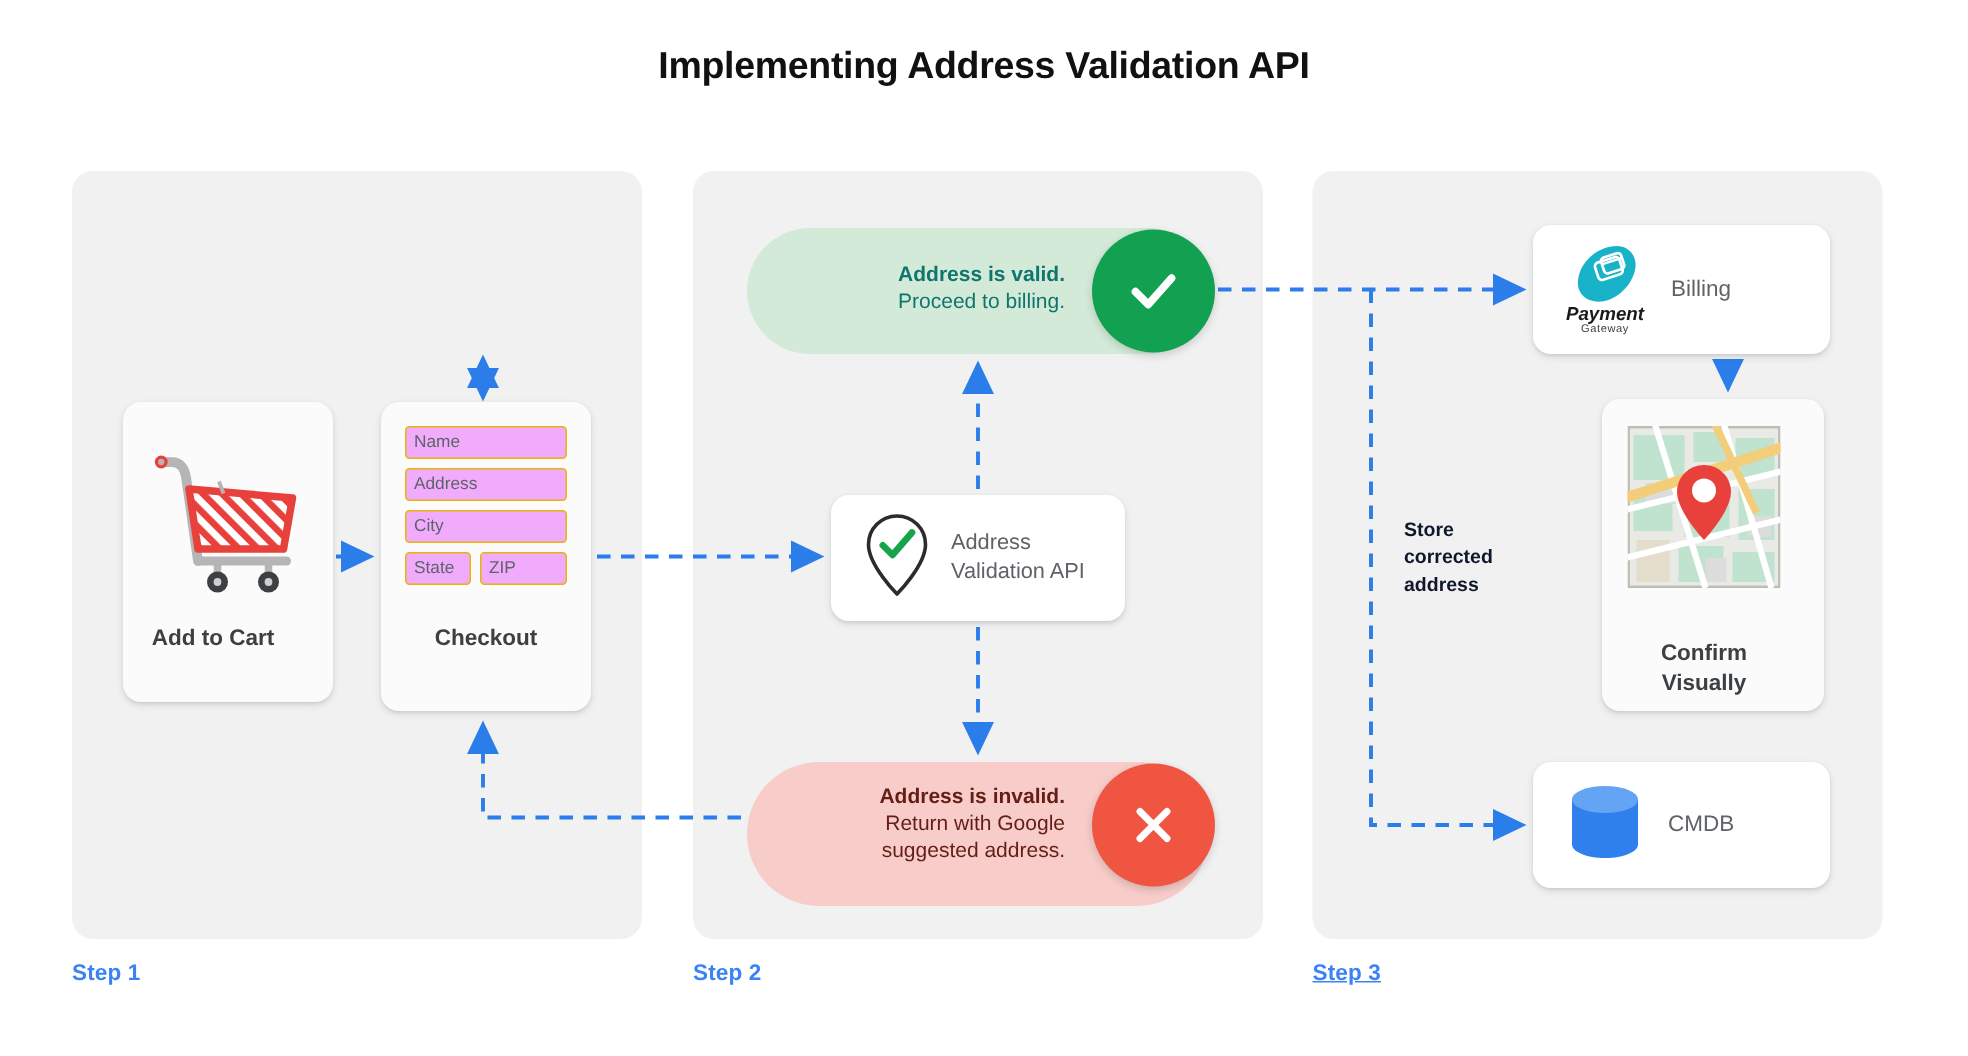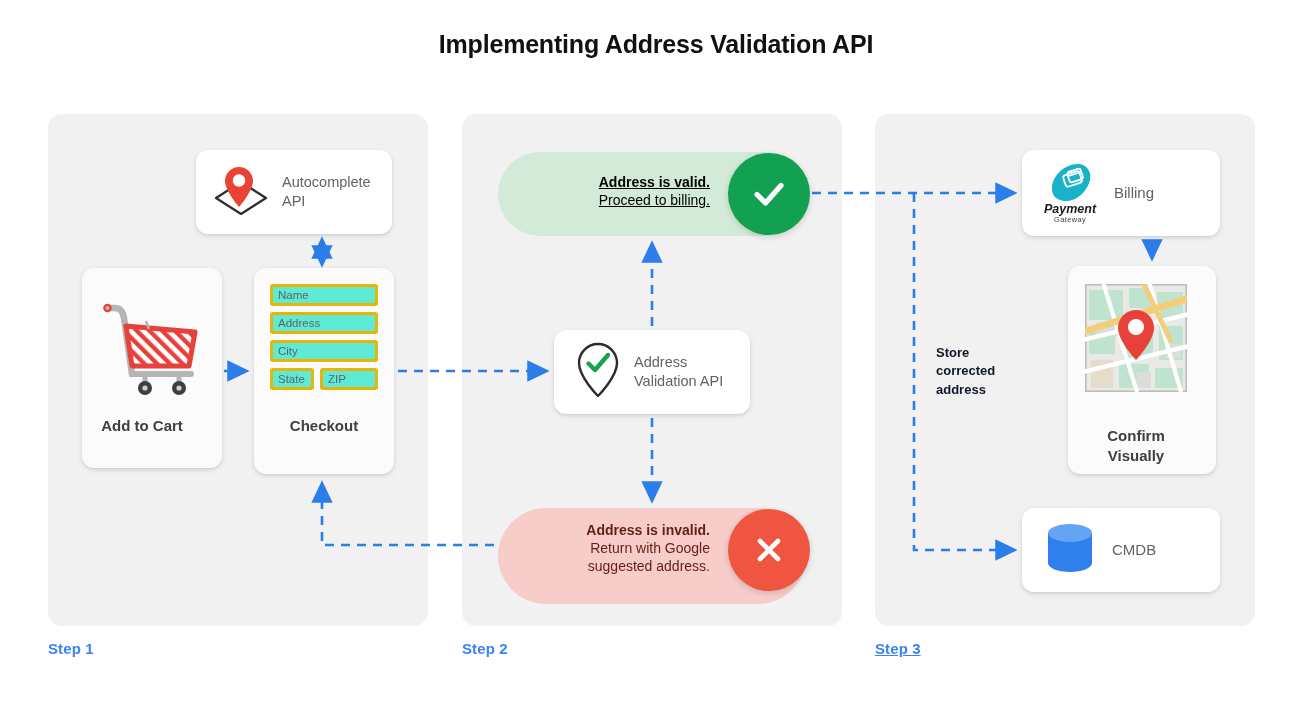--- a/index.html
+++ b/index.html
@@ -72,41 +72,41 @@
     display:flex;align-items:center;justify-content:center;
   }
   #add-to-cart-card .card-title{position:absolute;left:0;top:148px;width:120px;}
 
   
   #checkout-card{
     left:254px;top:268px;width:140px;height:206px;
   }
   .form-fields{position:absolute;left:16px;top:16px;width:108px;}
   .field{
-    height:22px;border:3px solid #eab308;border-radius:3px;background:#5eead4;
+    height:22px;border:1px solid #eab308;border-radius:3px;background:#f0abfc;
     font-size:11.5px;color:#5f6368;display:flex;align-items:center;padding-left:5px;
     margin-bottom:6px;box-sizing:border-box;
   }
   .field-row{display:flex;gap:6px;margin-bottom:6px;}
   .field-row .field{margin-bottom:0;}
   .field.state{width:44px;}
   .field.zip{width:58px;}
   #checkout-card .card-title{position:absolute;left:0;top:148px;width:140px;}
 
   
   .pill{
     position:absolute;
     border-radius:48px;
     display:flex;align-items:center;justify-content:flex-end;
   }
   #valid-pill{left:498px;top:152px;width:308px;height:84px;background:#d4ead8;}
   #invalid-pill{left:498px;top:508px;width:308px;height:96px;background:#f7ccc9;}
 
   .pill-text{position:absolute;text-align:right;line-height:1.28;}
-  #valid-pill .pill-text{right:96px;top:22px;font-size:14px;color:#000000;text-decoration:underline;}
+  #valid-pill .pill-text{right:96px;top:22px;font-size:14px;color:#0f766e;}
   #invalid-pill .pill-text{right:96px;top:14px;font-size:14px;color:#641e16;}
   .pill-text .strong{font-weight:bold;display:block;}
 
   .pill-badge{
     position:absolute;right:0;top:-8px;
     width:82px;height:82px;border-radius:50%;
     display:flex;align-items:center;justify-content:center;
     box-shadow:0 2px 6px rgba(0,0,0,.16);
   }
   #valid-pill .pill-badge{background:#12a150;right:-4px;top:1px;width:82px;height:82px;}
@@ -175,30 +175,20 @@
       <line x1="812" y1="193" x2="1014" y2="193" marker-end="url(#ah)"></line>
 
       <path d="M494,545 L322,545 L322,484" marker-end="url(#ah)"></path>
 
       <line x1="1152" y1="240" x2="1152" y2="258" marker-end="url(#ah)" stroke-dasharray="6,6"></line>
 
       <path d="M914,193 L914,550 L1014,550" marker-end="url(#ah)"></path>
     </g>
   </svg>
 
-  <div class="card white" id="autocomplete-card">
-    <span class="icon">
-      <svg width="62" height="56" viewBox="0 0 62 56">
-        <path d="M31 20 L56 36 L31 52 L6 36 Z" fill="none" stroke="#2c2c2c" stroke-width="2.2" stroke-linejoin="round"></path>
-        <path d="M29 5 C21.3 5 15 11.3 15 19 C15 29 29 45 29 45 C29 45 43 29 43 19 C43 11.3 36.7 5 29 5 Z" fill="#ea4335"></path>
-        <circle cx="29" cy="18.5" r="6.2" fill="#ffffff"></circle>
-      </svg>
-    </span>
-    <span class="card-label">Autocomplete API</span>
-  </div>
 
   <div class="card" id="add-to-cart-card">
     <div class="icon-wrap">
       <svg width="106" height="100" viewBox="0 0 106 100">
         <defs>
           <pattern id="hatch" width="9" height="9" patternTransform="rotate(-45)" patternUnits="userSpaceOnUse">
             <rect width="9" height="9" fill="#ffffff"></rect>
             <rect width="4.4" height="9" fill="#e8403a"></rect>
           </pattern>
         </defs>

